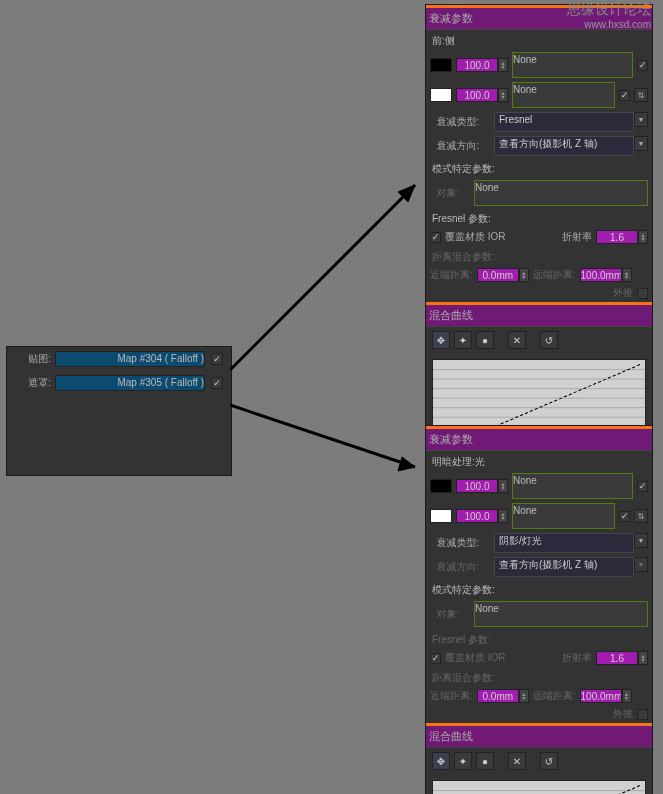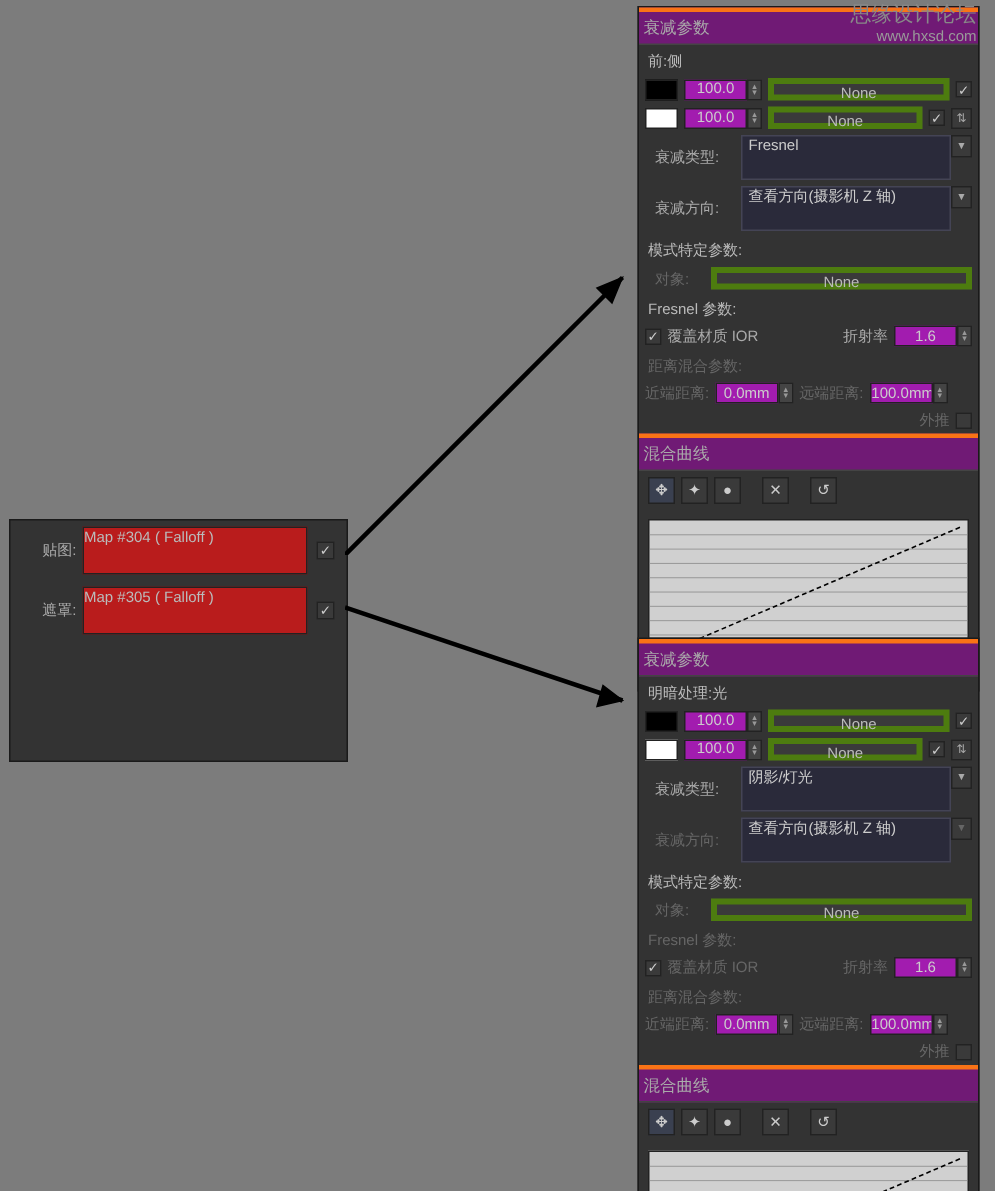--- a/index.html
+++ b/index.html
@@ -6,38 +6,38 @@
 body{background:#7c7c7c;width:663px;height:794px;position:relative;overflow:hidden}
 .panel{position:absolute;background:#333;border:1px solid #1a1a1a;color:#aaa;font-size:10px}
 .rollup-title{background:#701a75;text-align:left;padding:3px;font-size:11px;border-bottom:1px solid #444;border-top:3px solid #f97316}
 .row{display:flex;align-items:center;padding:2px 4px;gap:4px}
 .swatch{width:22px;height:14px;border:1px solid #222}
 .black{background:#000}
 .white{background:#fff}
 .spinner{display:flex;align-items:center}
 .spinner input{width:42px;height:14px;background:#a21caf;border:1px solid #222;color:#ccc;font-size:10px;text-align:center}
 .spinner .arrows{width:10px;height:14px;background:#444;border:1px solid #222;display:flex;flex-direction:column;justify-content:center;align-items:center;font-size:6px;line-height:4px;color:#999}
-.longbtn{flex:1;height:15px;background:#3a3a3a;border:4px solid #4d7c0f;color:#bbb;text-align:center;font-size:10px;line-height:13px}
+.longbtn{flex:1;height:26px;background:#3a3a3a;border:1px solid #4d7c0f;color:#bbb;font-size:10px;line-height:13px}
 .chk{width:11px;height:11px;background:#3a3a3a;border:1px solid #222;display:flex;align-items:center;justify-content:center;color:#ccc;font-size:9px}
 .mapbtn{width:14px;height:14px;background:#3a3a3a;border:1px solid #222;display:flex;align-items:center;justify-content:center;font-size:8px}
 .lbl{text-align:center;padding-right:4px}
 .dropdown{display:flex;flex:1}
-.dropdown .sel{flex:1;height:30px;background:#2a2a3a;border:1px solid #445;color:#ccc;padding-left:4px;font-size:10px;line-height:13px}
+.dropdown .sel{flex:1;height:20px;background:#2a2a3a;border:1px solid #445;color:#ccc;padding-left:4px;font-size:10px;line-height:13px}
 .dropdown .dd{width:14px;height:15px;background:#3a3a3a;border:1px solid #222;display:flex;align-items:center;justify-content:center;font-size:7px}
 .section-title{font-size:10px;padding:4px 6px 2px 6px;color:#bbb}
 .disabled{color:#666}
 .curve-area{background:#d0d0d0;margin:6px;height:90px;position:relative;border:1px solid #222}
 .curve-toolbar{display:flex;gap:4px;padding:4px 6px}
 .tbtn{width:18px;height:18px;background:#3a4050;border:1px solid #222;display:flex;align-items:center;justify-content:center;font-size:10px;color:#ccc}
 .tbtn.plain{background:#3a3a3a}
 .gradient{height:12px;margin:2px 6px 6px 6px;background:linear-gradient(to right,#000,#fff);border:1px solid #222}
 .mask-panel{left:6px;top:346px;width:226px}
 .mask-row{display:flex;align-items:center;padding:4px 8px}
 .mask-lbl{width:36px;text-align:right;margin-right:4px}
-.mask-btn{flex:1;height:32px;background:#b91c1c;border:1px solid #222;text-align:left;font-size:10px;line-height:14px;color:#bbb}
+.mask-btn{flex:1;height:16px;background:#0c4a6e;border:1px solid #222;text-align:right;font-size:10px;line-height:14px;color:#bbb}
 .mask-chk{width:12px;height:12px;margin-left:6px;background:#3a3a3a;border:1px solid #222;display:flex;align-items:center;justify-content:center;color:#ccc;font-size:9px}
 .watermark{position:absolute;top:1px;right:12px;color:#999;font-size:10px;z-index:100;text-align:right}
 .watermark .ch{font-size:14px;color:#888}
 .arrow{position:absolute;stroke:#000;fill:#000;z-index:5}
 .curve-grid{position:absolute;inset:0}
 </style>
 </head>
 <body>
 
 <div class="watermark">

